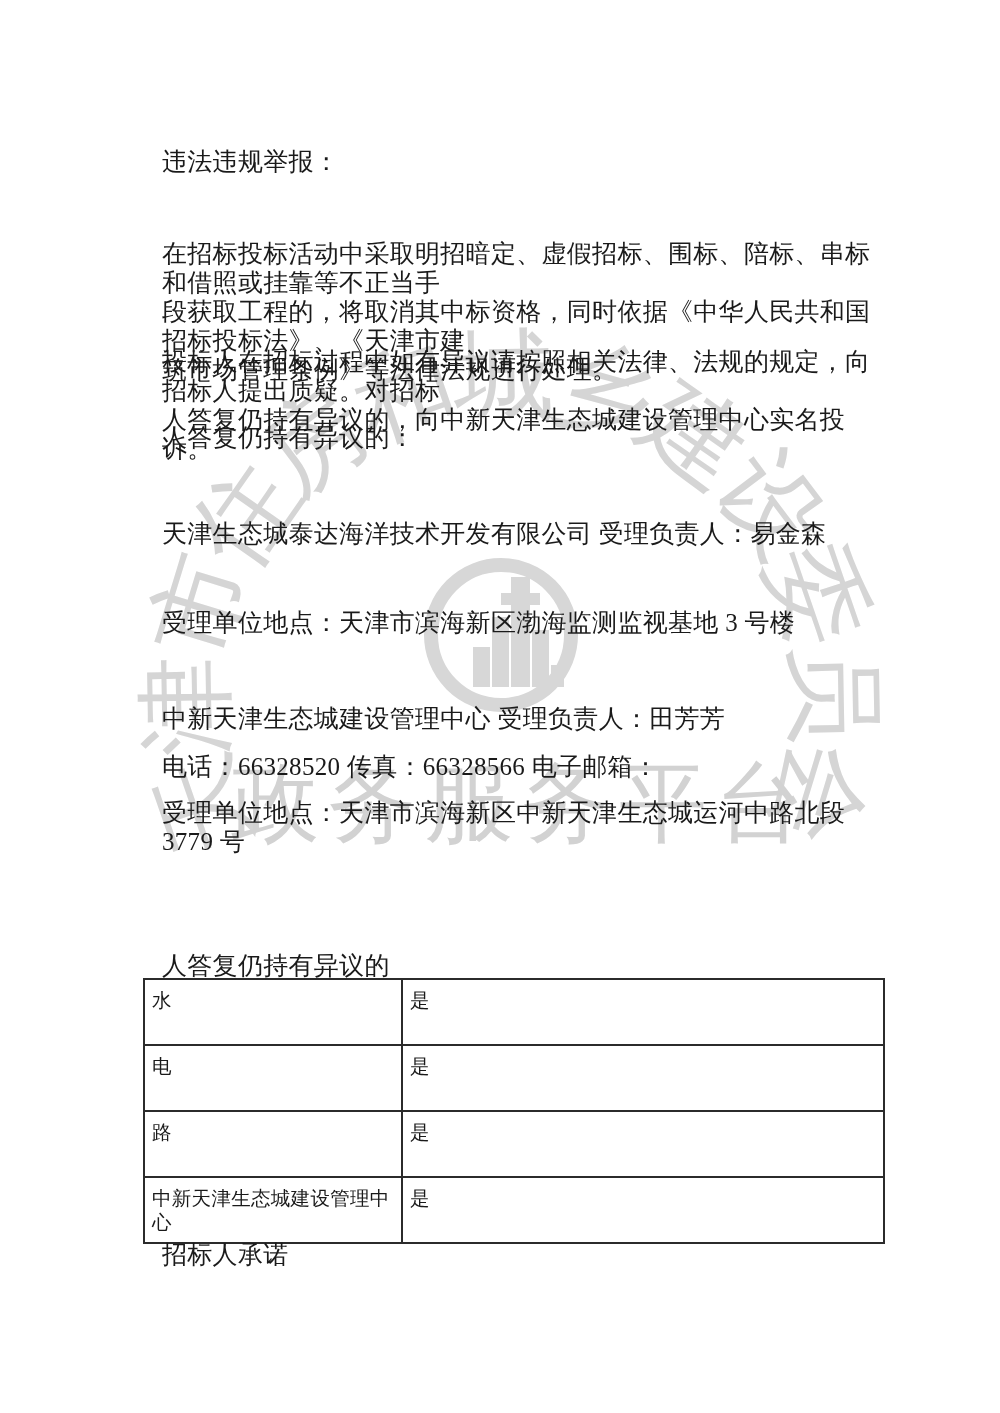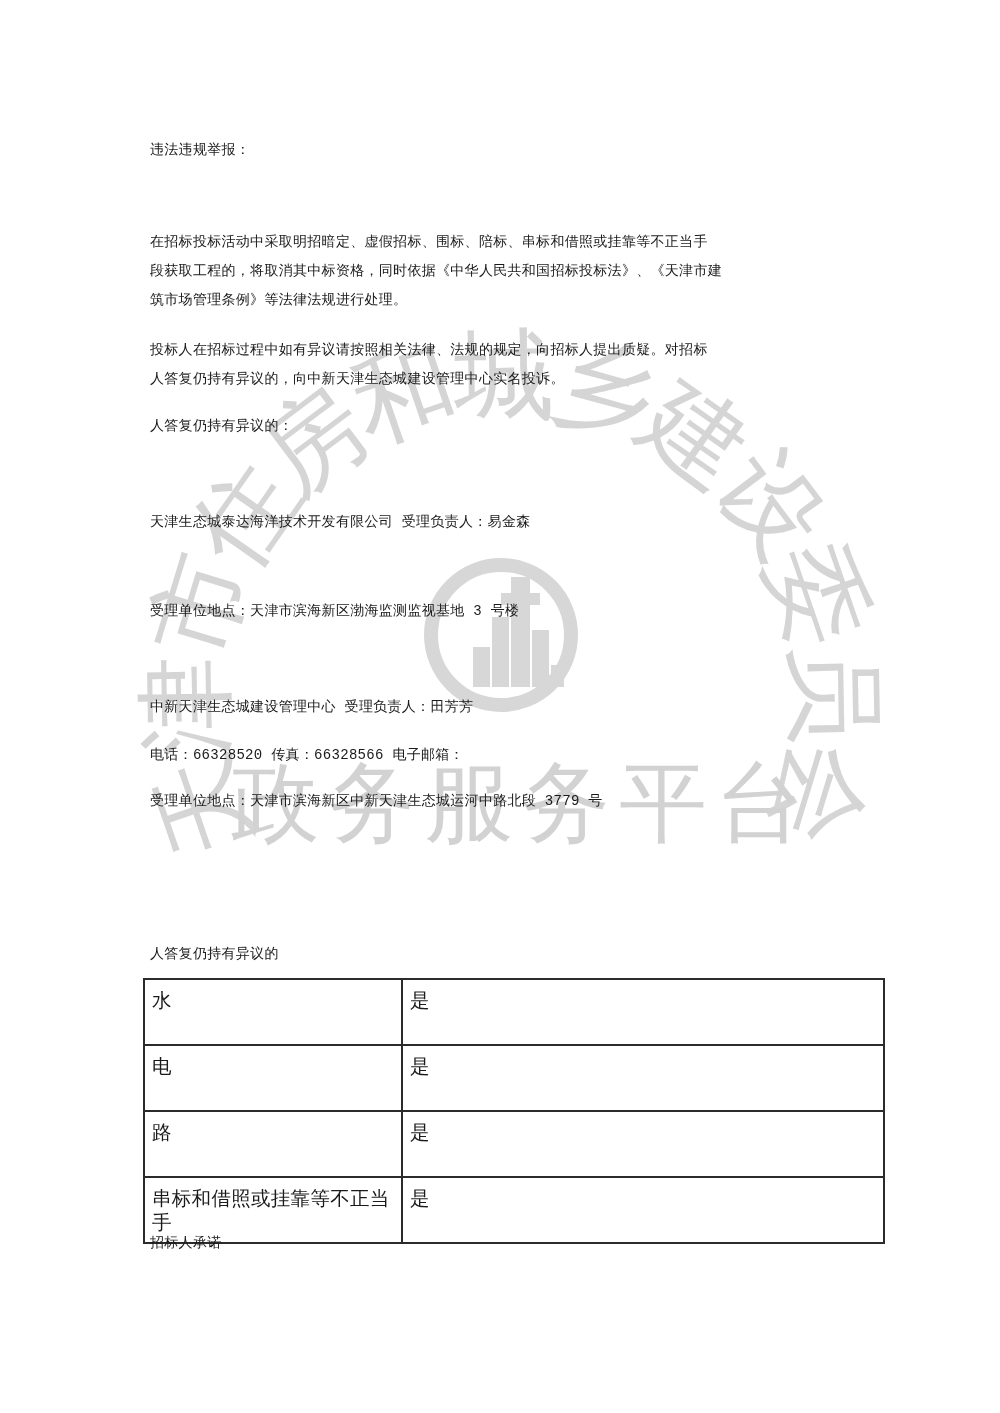--- a/index.html
+++ b/index.html
@@ -68,27 +68,26 @@
   .bar-cross { left: 501px; top: 593px; width: 39px; height: 12px; }
 
   
   .content {
     position: absolute;
     inset: 0;
     z-index: 1;
   }
   .para {
     position: absolute;
-    left: 150px;
+    left: 162px;
     width: 714px;
-    font-size: 14px;
+    font-size: 25px;
     line-height: 29px;
     white-space: pre-line;
     letter-spacing: 0.3px;
-    font-family: Liberation Mono, monospace;
   }
   .doc-table {
     position: absolute;
     left: 143px;
     top: 978px;
     width: 714px;
     border-collapse: collapse;
     table-layout: fixed;
   }
   .doc-table td {
@@ -163,21 +162,21 @@
         </tr>
         <tr>
           <td class="col-label">电</td>
           <td class="col-value">是</td>
         </tr>
         <tr>
           <td class="col-label">路</td>
           <td class="col-value">是</td>
         </tr>
         <tr>
-          <td class="col-label">串标和借照或挂靠等不正当手</td>
+          <td class="col-label">中新天津生态城建设管理中心</td>
           <td class="col-value">是</td>
         </tr>
       </tbody>
     </table>
 
     <p class="para" style="top:1215px">招标人承诺</p>
 
   </div>
 </div>
 

